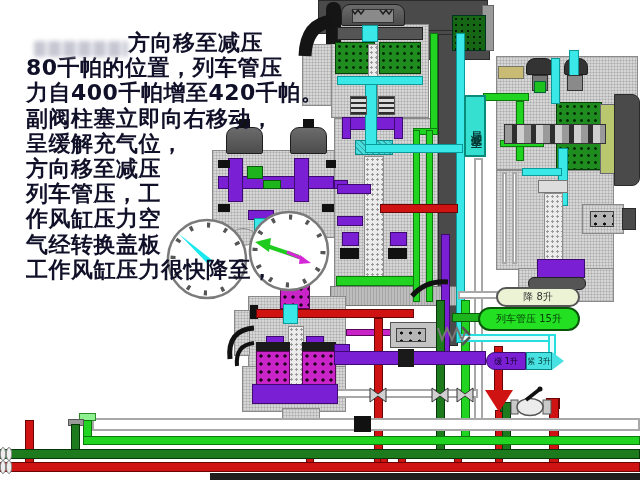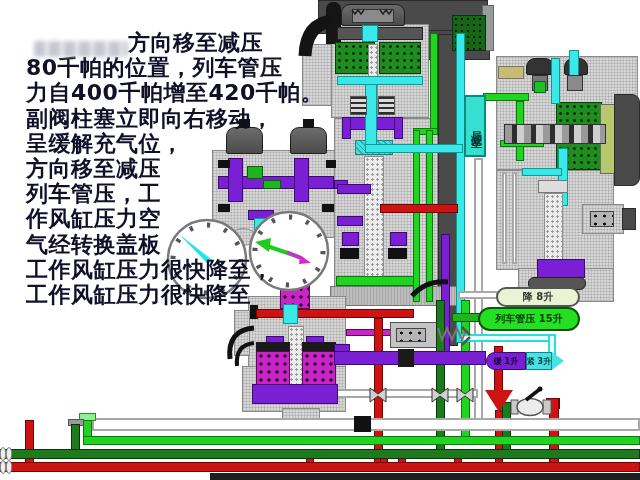--- a/index.html
+++ b/index.html
@@ -42,21 +42,21 @@
   .dome{background:linear-gradient(#6b6b6b,#4c4c4c);border:1px solid #1e1e1e;border-radius:9px 9px 2px 2px;}
   
   #narration{position:absolute;left:26px;top:30px;z-index:40;color:#101028;
     font-size:22px;line-height:25.2px;font-weight:bold;white-space:nowrap;letter-spacing:.5px;}
   #narration .ln{height:25.2px;}
   #narration .ln.first{padding-left:102px;}
   #blurmark{position:absolute;left:34px;top:41px;width:94px;height:16px;z-index:41;
     background:repeating-linear-gradient(90deg,#b4b4c4 0 11px,#e2e2ea 11px 15px);
     filter:blur(2px);opacity:.75;border-radius:2px;}
   .pill-label{display:flex;align-items:center;justify-content:center;height:100%;
-    font-weight:bold;white-space:nowrap;}
+    font-weight:normal;white-space:nowrap;}
   #lbl-ljs{writing-mode:vertical-rl;text-orientation:upright;font-size:11px;font-weight:bold;
     color:#063a35;display:flex;align-items:center;justify-content:center;letter-spacing:3px;}
   svg{display:block;}
   .z1{z-index:1}.z2{z-index:2}.z3{z-index:3}.z4{z-index:4}.z5{z-index:5}.z6{z-index:6}
 </style>
 </head>
 <body>
 
 <div id="frame">
 
@@ -287,16 +287,15 @@
     <div class="ln first">方向移至减压</div>
     <div class="ln">80千帕的位置，列车管压</div>
     <div class="ln">力自400千帕增至420千帕。</div>
     <div class="ln">副阀柱塞立即向右移动，</div>
     <div class="ln">呈缓解充气位，</div>
     <div class="ln">方向移至减压</div>
     <div class="ln">列车管压，工</div>
     <div class="ln">作风缸压力空</div>
     <div class="ln">气经转换盖板</div>
     <div class="ln">工作风缸压力很快降至，</div>
-    <div class="ln">工作风缸压力很快降至</div>
   </div>
 
 </div>
 
 </body></html>

